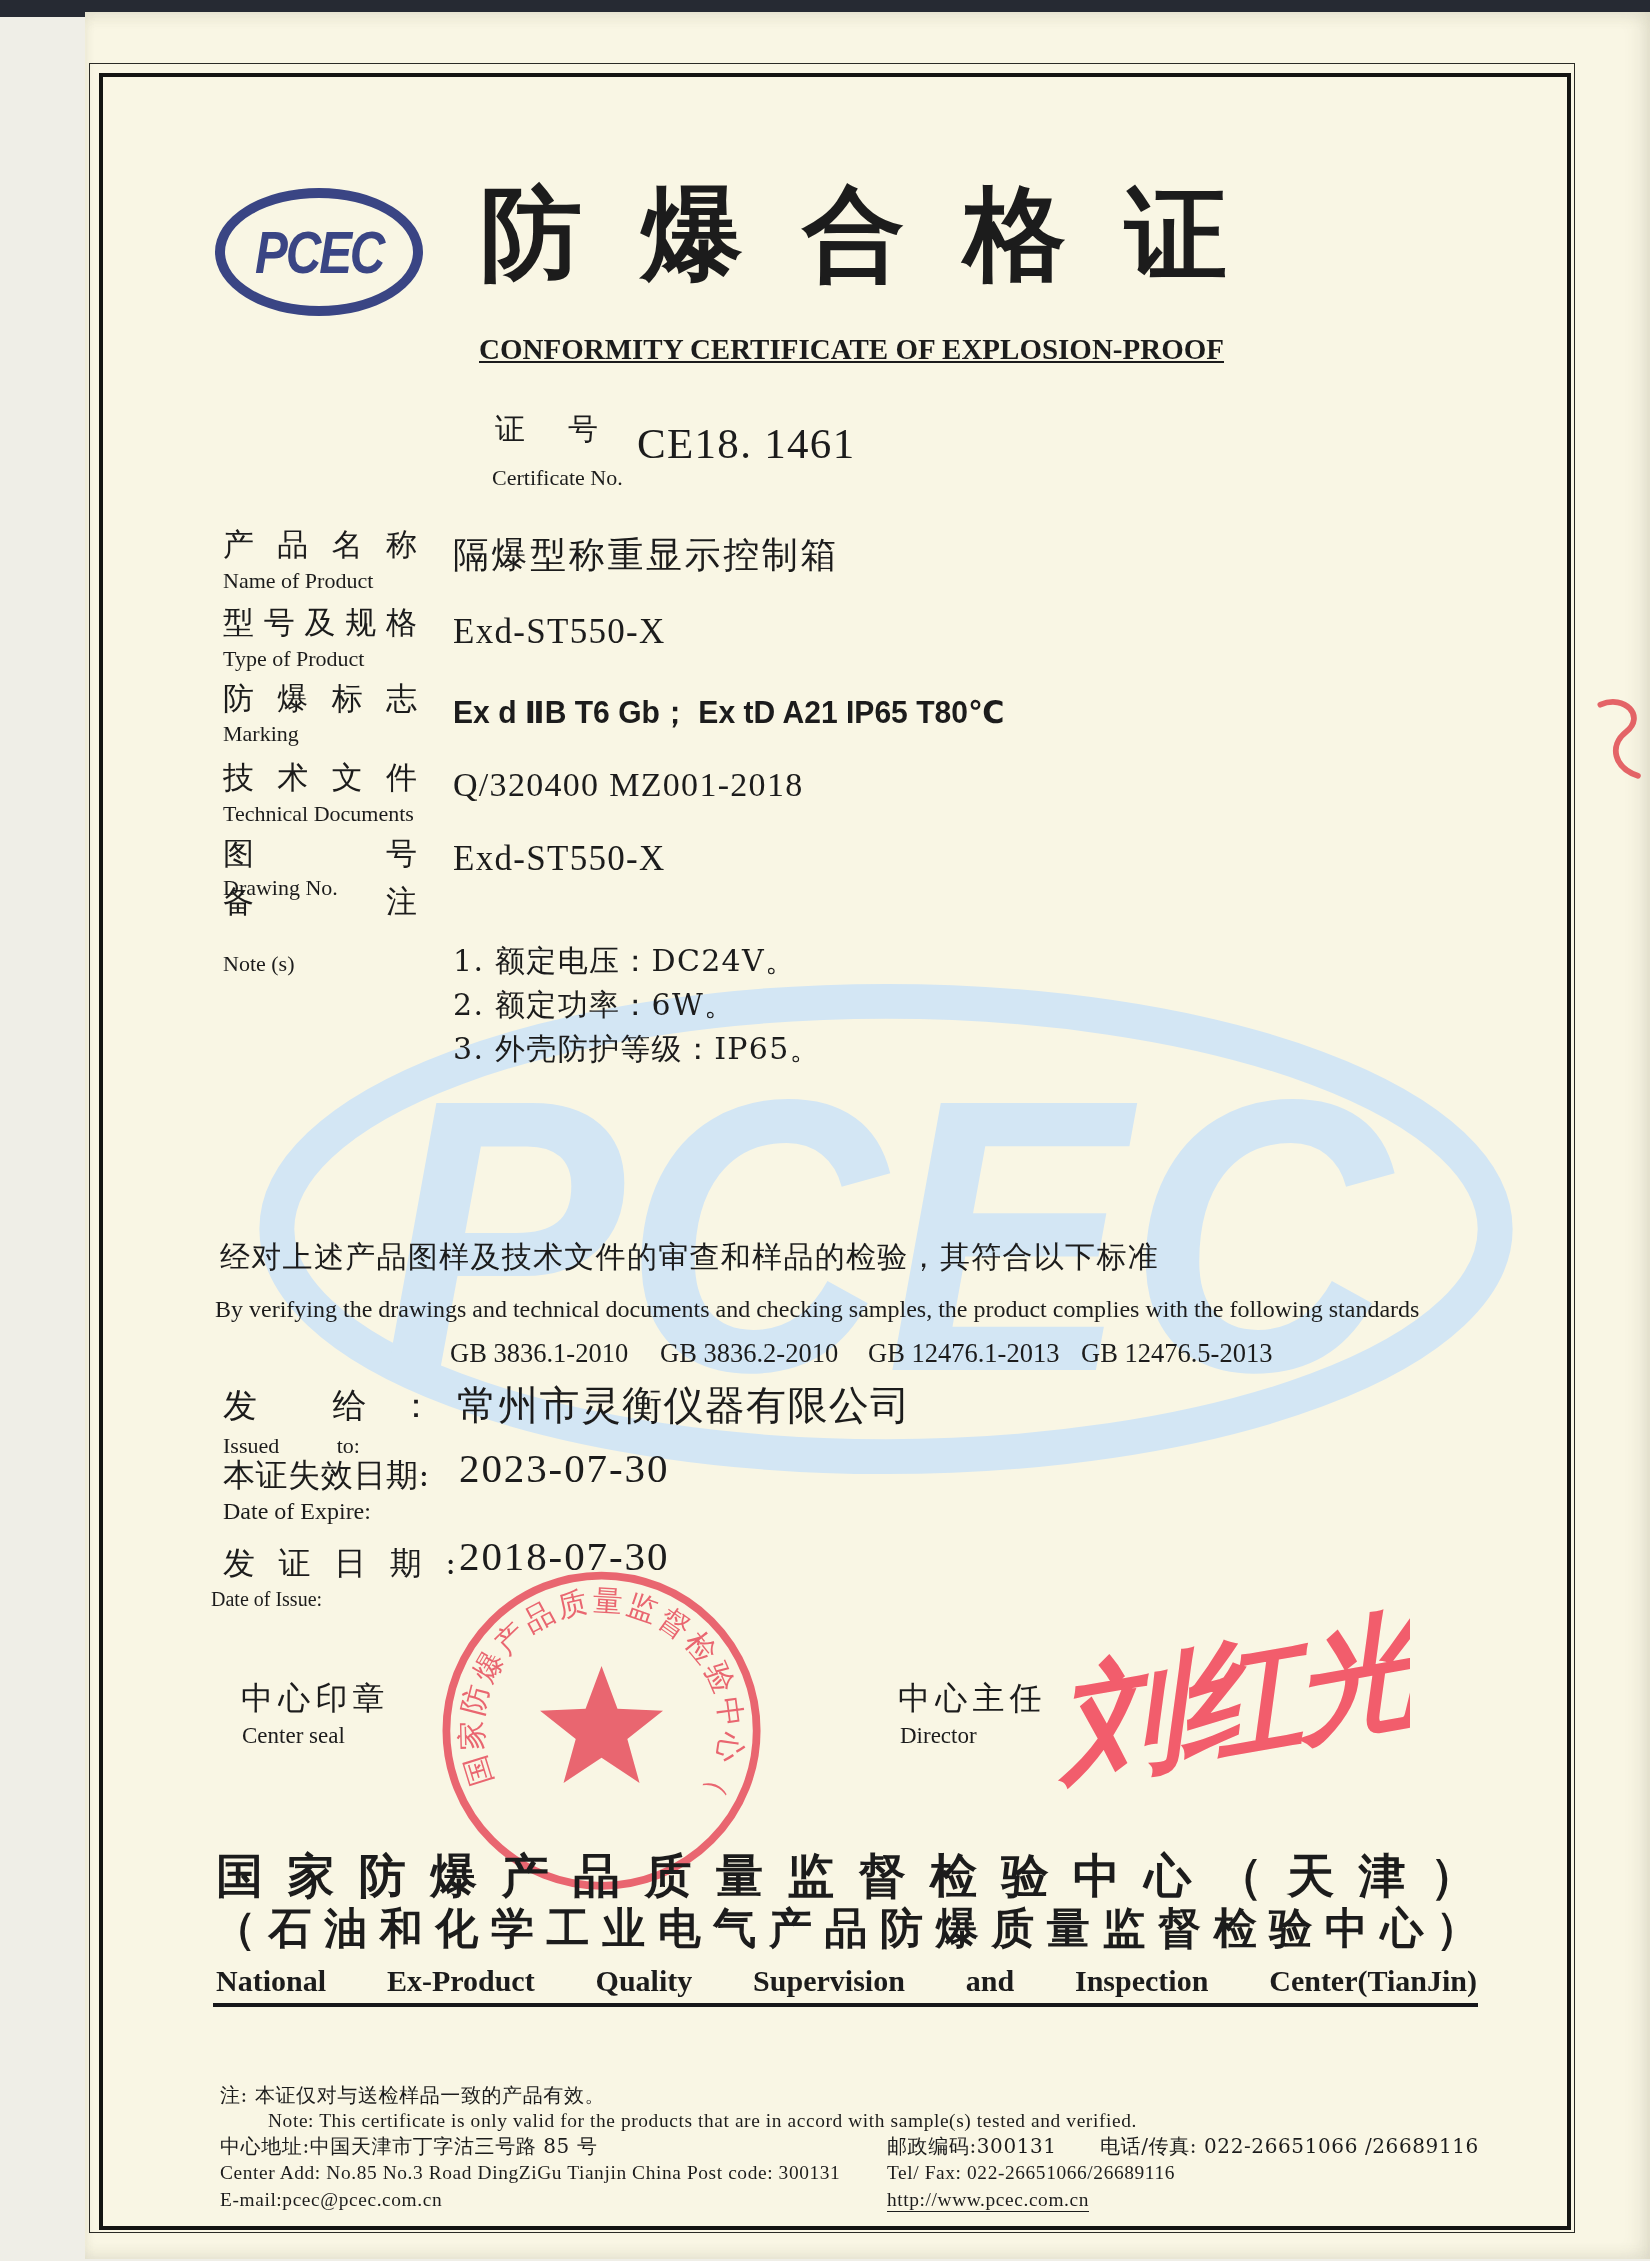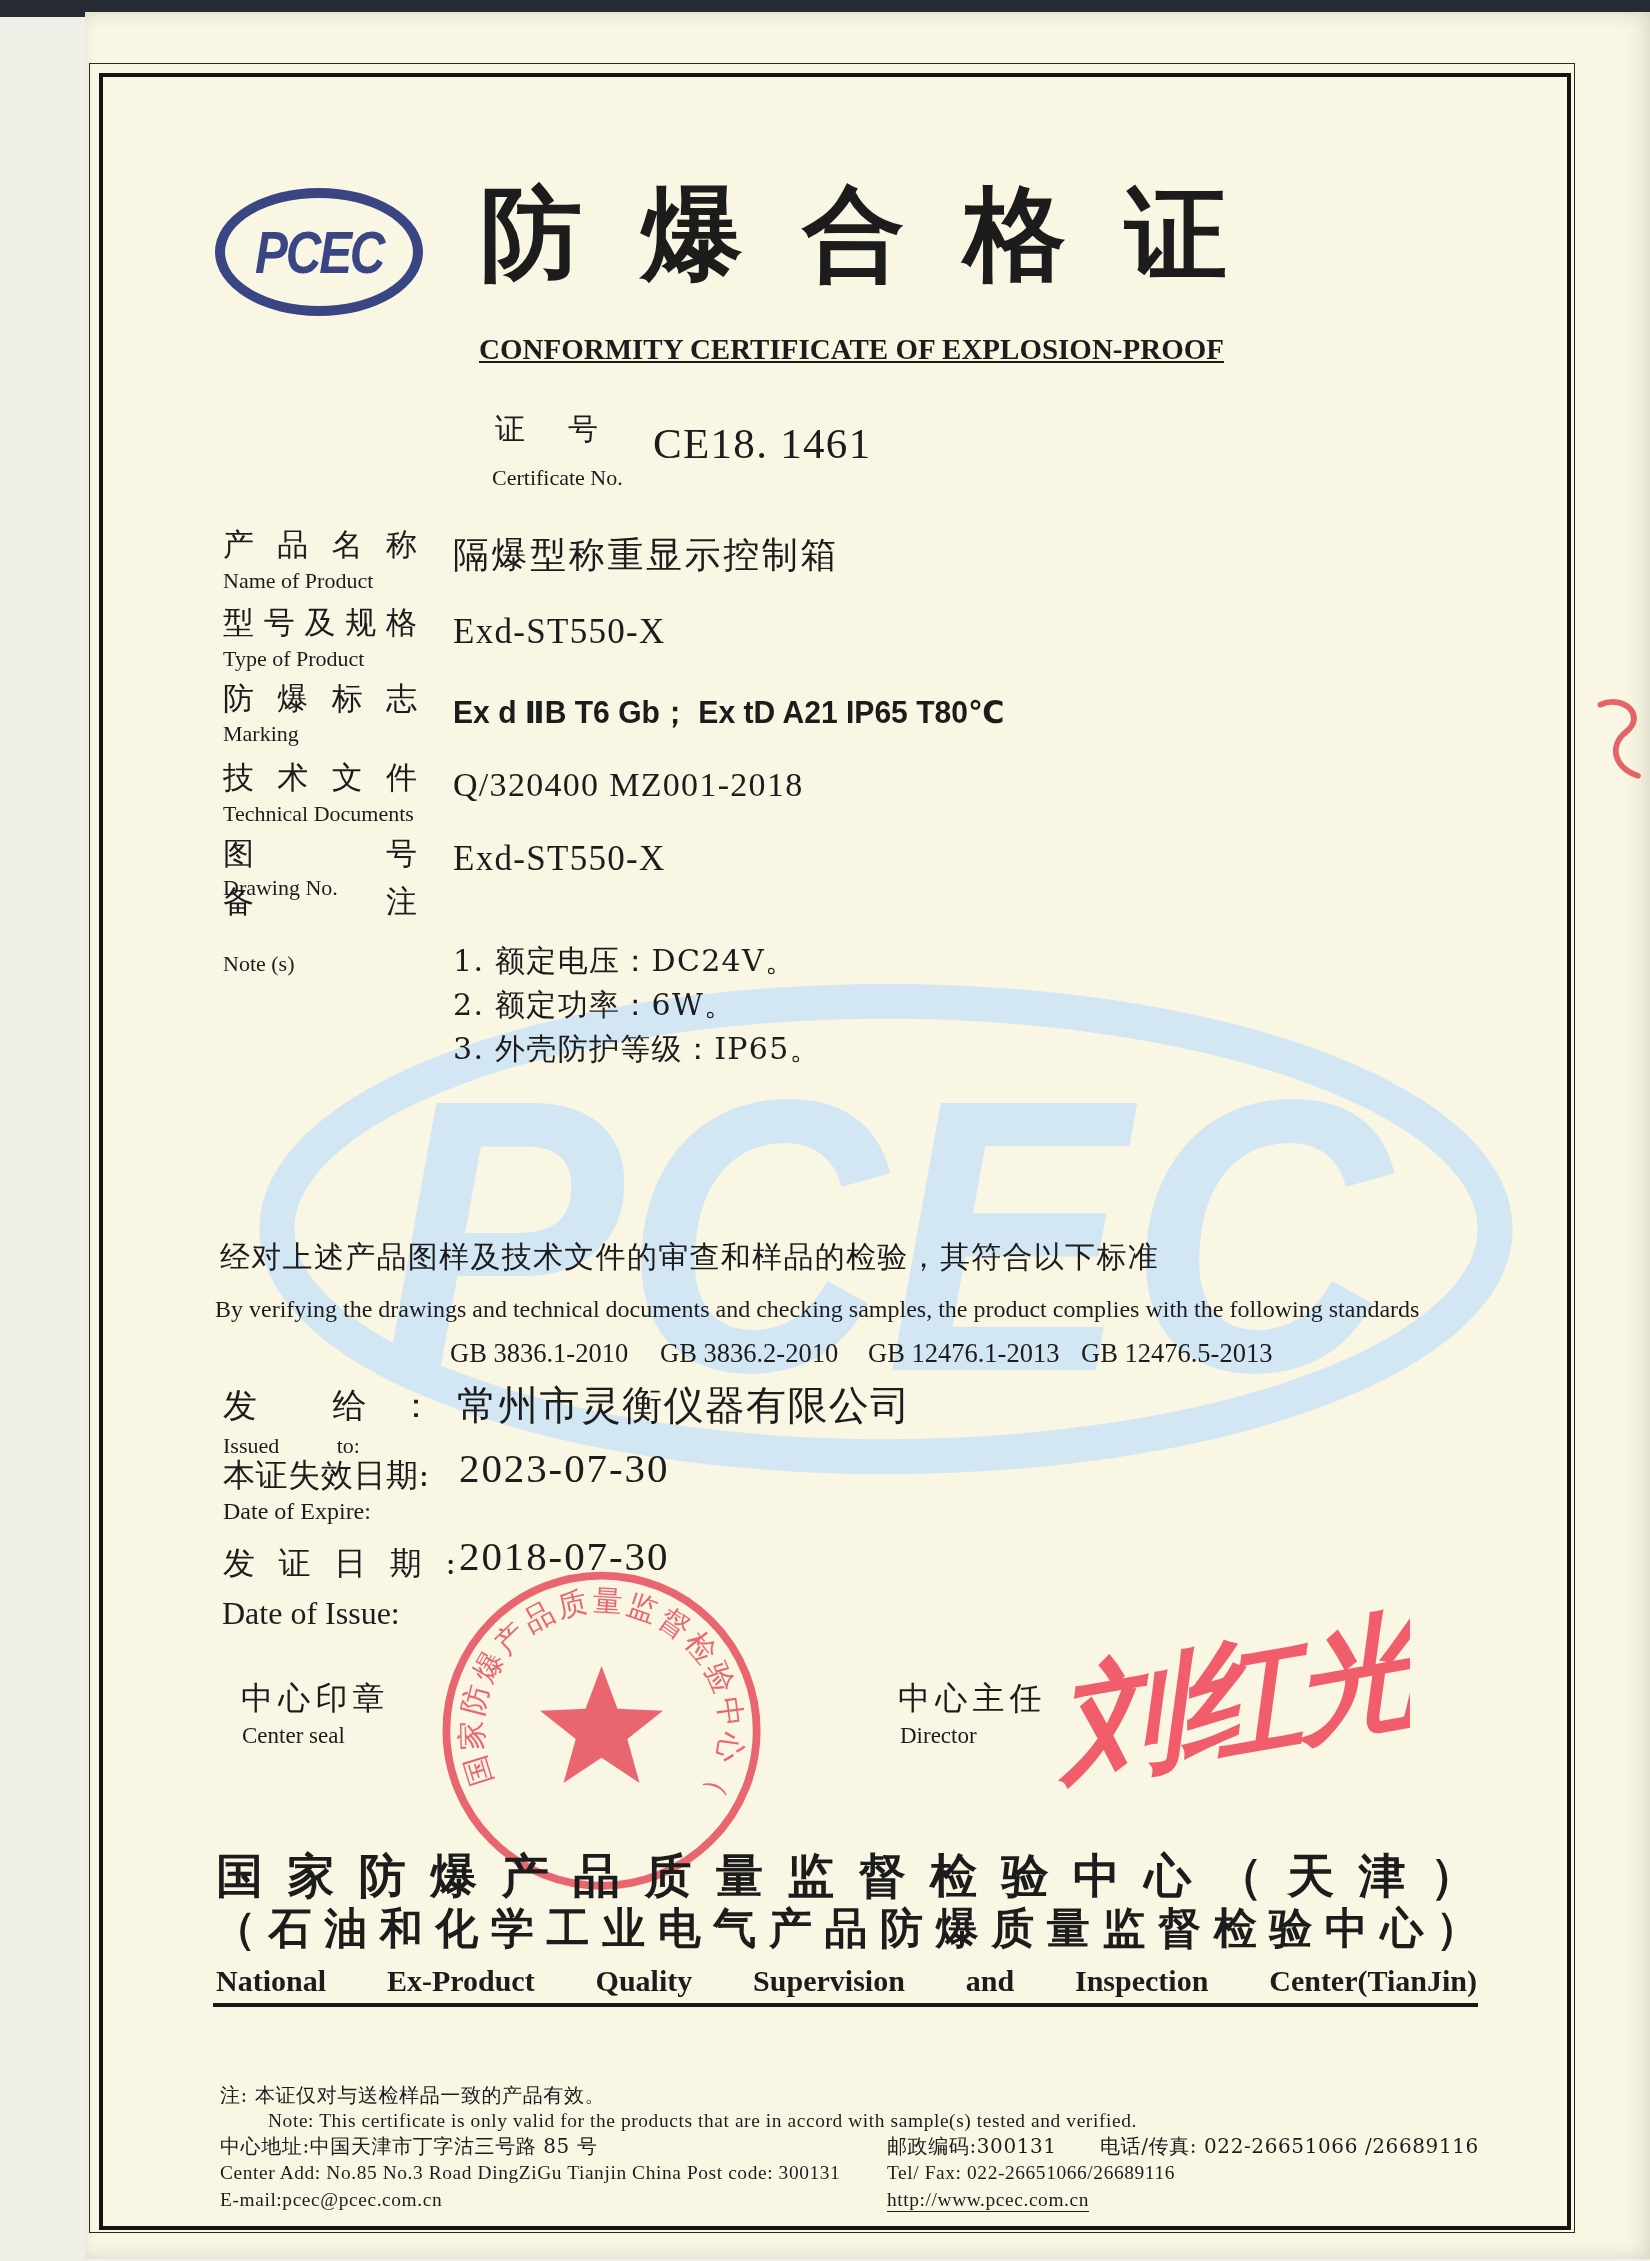--- a/index.html
+++ b/index.html
@@ -61,21 +61,21 @@
 <div class="frame-inner"></div>
 
 <div class="logo-oval">
   <span class="logo-text">PCEC</span>
 </div>
 <div class="abs cjk just doc-title">防爆合格证</div>
 <div class="abs en doc-subtitle">CONFORMITY CERTIFICATE OF EXPLOSION-PROOF</div>
 
 <div class="abs cjk just" style="left:495px;top:414px;width:103px;font-size:30px;">证 号</div>
 <div class="abs en" style="left:492px;top:467px;font-size:22px;">Certificate No.</div>
-<div class="abs en val" style="left:637px;top:422px;font-size:43px;margin-left:16px;">CE18. 1461</div>
+<div class="abs en val" style="left:637px;top:422px;font-size:43px;">CE18. 1461</div>
 
 <div class="abs cjk just label-cn" style="left:223px;top:529px;width:194px;">产品名称</div>
 <div class="abs en label-en" style="left:223px;top:570px;">Name of Product</div>
 <div class="abs cjk val" style="left:453px;top:537px;font-size:36px;letter-spacing:2.6px;">隔爆型称重显示控制箱</div>
 
 <div class="abs cjk just label-cn" style="left:223px;top:607px;width:194px;">型号及规格</div>
 <div class="abs en label-en" style="left:223px;top:648px;">Type of Product</div>
 <div class="abs en val" style="left:453px;top:614px;font-size:35px;">Exd-ST550-X</div>
 
 <div class="abs cjk just label-cn" style="left:223px;top:683px;width:194px;">防爆标志</div>
@@ -109,21 +109,21 @@
 
 <div class="abs cjk just" style="left:223px;top:1388px;width:210px;font-size:34px;">发 给：</div>
 <div class="abs en just" style="left:223px;top:1435px;width:137px;font-size:22px;">Issued to:</div>
 <div class="abs cjk val" style="left:457px;top:1385px;font-size:40px;">常州市灵衡仪器有限公司</div>
 
 <div class="abs cjk" style="left:223px;top:1459px;font-size:32px;letter-spacing:0.6px;">本证失效日期:</div>
 <div class="abs en" style="left:223px;top:1499px;font-size:24px;">Date of Expire:</div>
 <div class="abs en" style="left:459px;top:1448px;font-size:41px;letter-spacing:1.9px;">2023-07-30</div>
 
 <div class="abs cjk just" style="left:223px;top:1547px;width:233px;font-size:32px;">发证日期:</div>
-<div class="abs en" style="left:222px;top:1589px;font-size:32px;margin-top:8px;">Date of Issue:</div>
+<div class="abs en" style="left:211px;top:1589px;font-size:20px;">Date of Issue:</div>
 <div class="abs en" style="left:459px;top:1536px;font-size:41px;letter-spacing:1.9px;">2018-07-30</div>
 
 <div class="abs cjk" style="left:241px;top:1682px;font-size:32px;letter-spacing:5.2px;">中心印章</div>
 <div class="abs en" style="left:242px;top:1724px;font-size:23px;">Center seal</div>
 
 <div class="abs cjk" style="left:898px;top:1682px;font-size:32px;letter-spacing:5.2px;">中心主任</div>
 <div class="abs en" style="left:900px;top:1724px;font-size:23px;">Director</div>
 
 <svg style="left:427px;top:1549px;mix-blend-mode:multiply;opacity:.92;" width="362" height="362" viewBox="0 0 560 560">
   <circle cx="270" cy="281" r="240" fill="none" stroke="#ee5d72" stroke-width="12"></circle>

